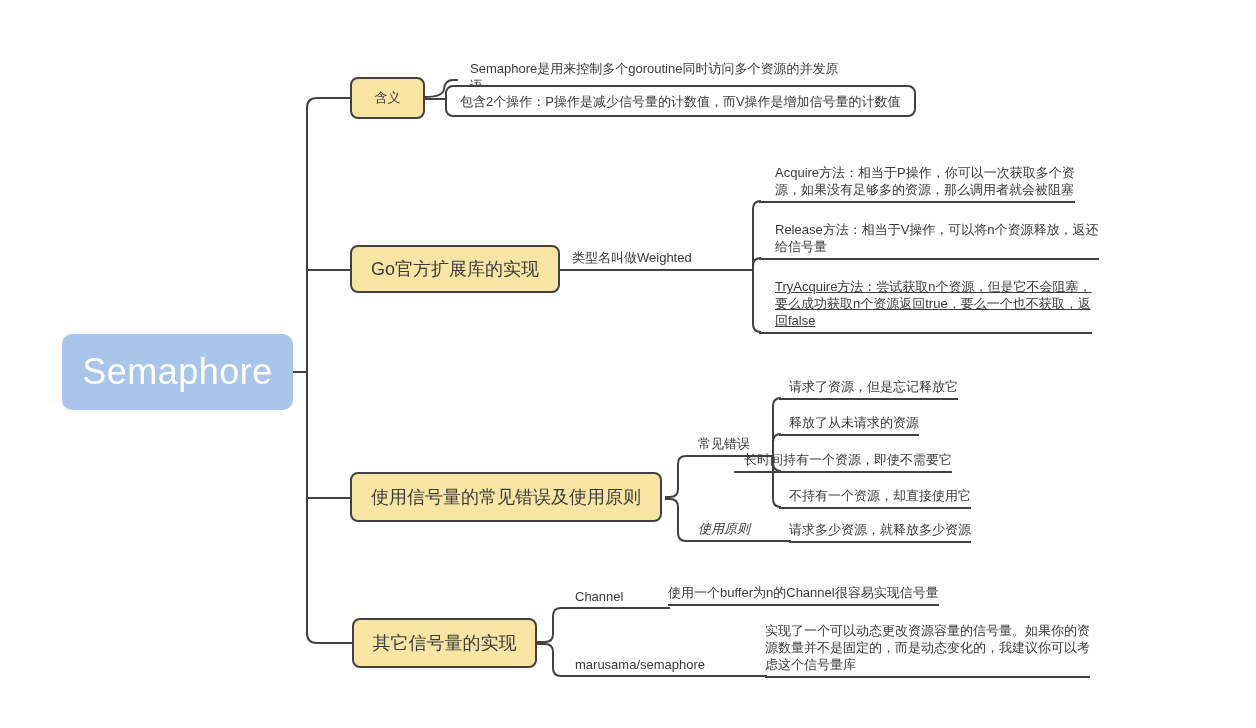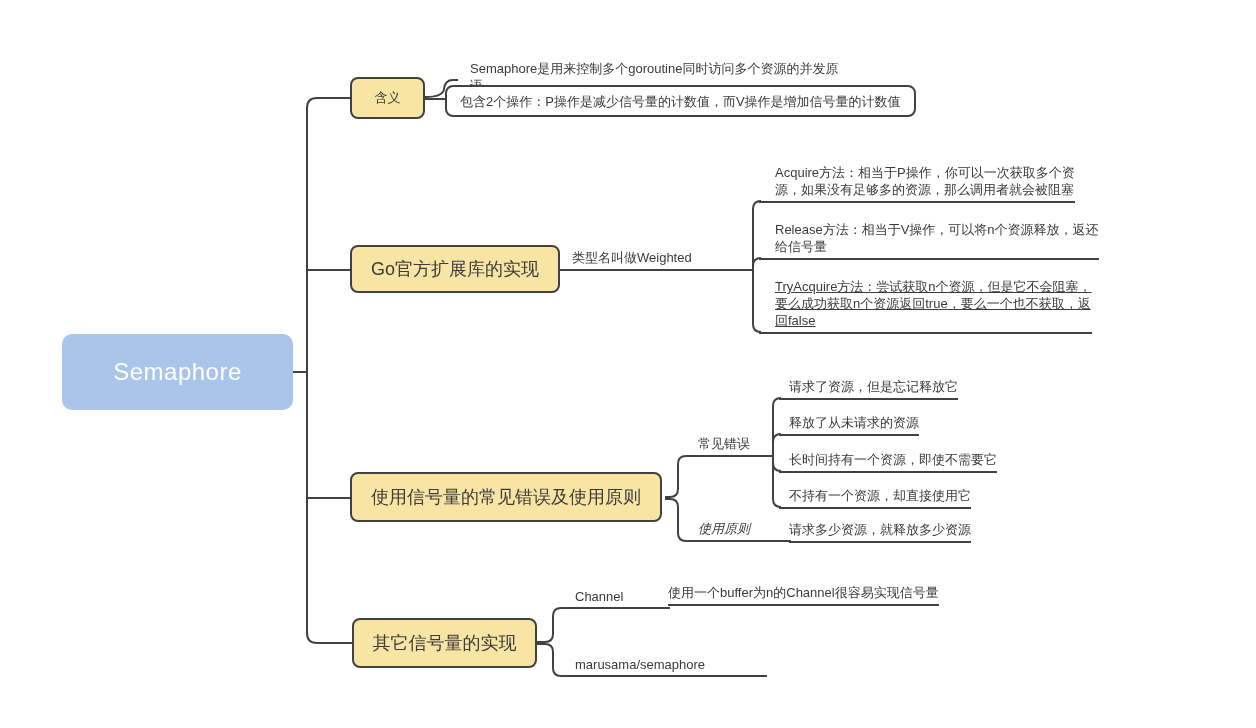--- a/index.html
+++ b/index.html
@@ -1,21 +1,21 @@
 <!DOCTYPE html>
 <html style="--root-bg: #a9c6ea; --topic-bg: #f8e5a3; --line: #414141;"><head>
 <meta charset="utf-8">
 <style>
   html,body{margin:0;padding:0;background:#fff;}
   body{width:1256px;height:728px;font-family:"Liberation Sans","DejaVu Sans",sans-serif;}
   .canvas{position:relative;width:1256px;height:728px;background:#fff;overflow:hidden;}
   .canvas svg{position:absolute;left:0;top:0;}
   .node{position:absolute;box-sizing:border-box;}
   .root-node{background:var(--root-bg,#a9c6ea);border-radius:10px;display:flex;align-items:center;
-             justify-content:center;color:#fff;font-size:24px;letter-spacing:.5px;}
+             justify-content:center;color:#fff;font-size:36px;letter-spacing:.5px;}
   .topic{background:var(--topic-bg,#f8e5a3);border:2px solid var(--line,#414141);border-radius:8px;
          display:flex;align-items:center;justify-content:center;font-size:18px;color:#3b3b3b;}
   .topic.small{font-size:13px;text-align:right;}
   .leaf{font-size:13px;line-height:17px;color:#3a3a3a;border-bottom:2px solid var(--line,#414141);
         padding-bottom:3px;white-space:pre-line;width:max-content;max-width:400px;}
   .leaf.boxed{border:2px solid var(--line,#414141);border-radius:8px;background:#fff;
               padding:6px 13px 5px;white-space:nowrap;max-width:none;}
   .lbl{font-size:13px;line-height:17px;color:#3a3a3a;white-space:nowrap;width:max-content;}
 </style>
 </head>
@@ -63,22 +63,25 @@
 源，如果没有足够多的资源，那么调用者就会被阻塞</div>
   <div class="node leaf" style="left:759px;top:221px;padding-left:16px;">Release方法：相当于V操作，可以将n个资源释放，返还
 给信号量</div>
   <div class="node leaf" style="left:759px;top:278px;padding-left:16px;text-decoration:underline;">TryAcquire方法：尝试获取n个资源，但是它不会阻塞，
 要么成功获取n个资源返回true，要么一个也不获取，返
 回false</div>
 
   <div class="node lbl" style="left:698px;top:435px;">常见错误</div>
   <div class="node leaf" style="left:779px;top:378px;padding-left:10px;">请求了资源，但是忘记释放它</div>
   <div class="node leaf" style="left:779px;top:414px;padding-left:10px;">释放了从未请求的资源</div>
-  <div class="node leaf" style="left:779px;top:451px;padding-left:10px;text-align:right;">长时间持有一个资源，即使不需要它</div>
+  <div class="node leaf" style="left:734px;top:451px;padding-left:10px;text-align:right;">长时间持有一个资源，即使不需要它</div>
   <div class="node leaf" style="left:779px;top:487px;padding-left:10px;">不持有一个资源，却直接使用它</div>
   <div class="node lbl" style="left:698px;top:520px;font-style:italic;">使用原则</div>
   <div class="node leaf" style="left:789px;top:521px;">请求多少资源，就释放多少资源</div>
 
   <div class="node lbl" style="left:575px;top:588px;">Channel</div>
   <div class="node leaf" style="left:668px;top:584px;">使用一个buffer为n的Channel很容易实现信号量</div>
   <div class="node lbl" style="left:575px;top:656px;">marusama/semaphore</div>
+  <div class="node leaf" style="left:765px;top:622px;">实现了一个可以动态更改资源容量的信号量。如果你的资
+源数量并不是固定的，而是动态变化的，我建议你可以考
+虑这个信号量库</div>
 
 </div>
 
 </body></html>

